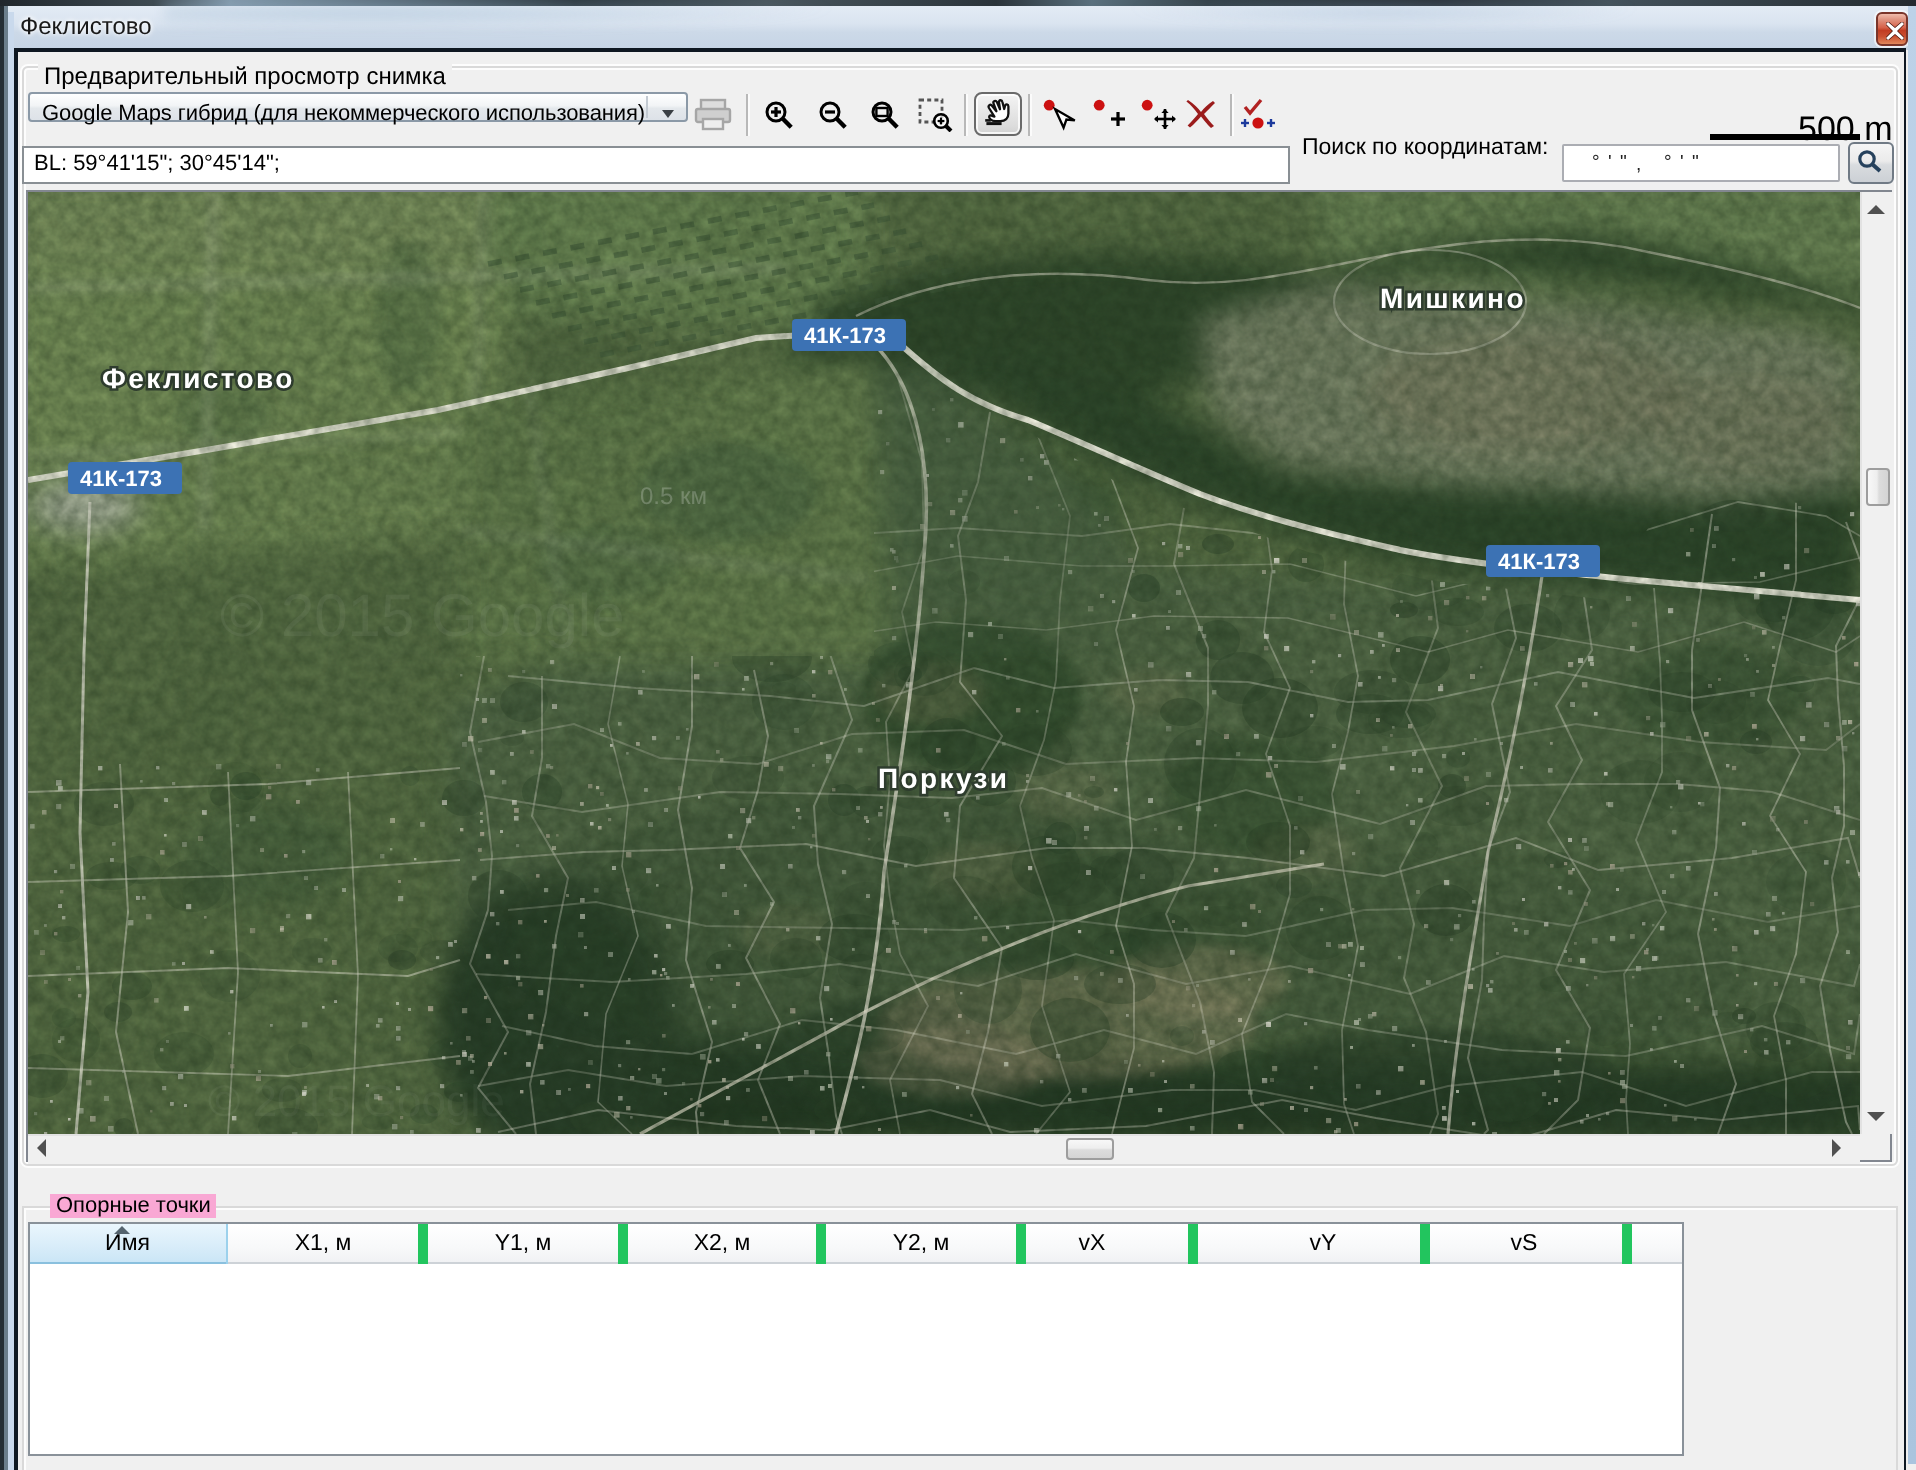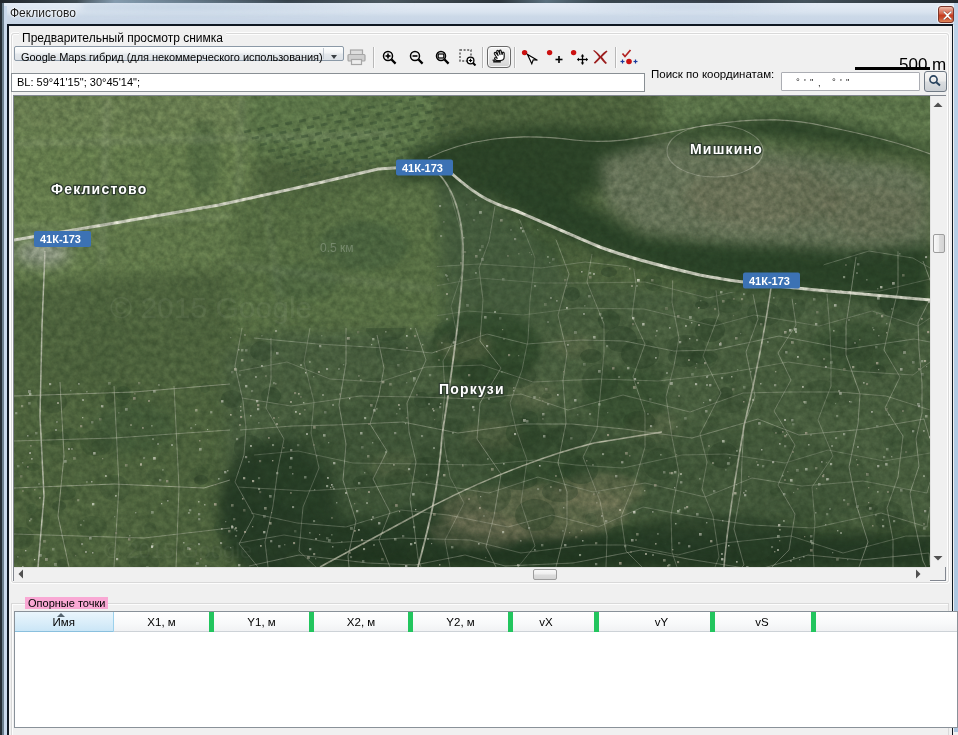--- a/index.html
+++ b/index.html
@@ -44,21 +44,21 @@
 
 #mapwrap{left:13px;top:94.5px;width:932.5px;height:486px;border:1px solid #828790;background:#f0f0f0}
 #mapimg{left:0;top:0;width:916px;height:471px;overflow:hidden}
 
 #vscroll{left:916px;top:0;width:15.5px;height:471px;background:#f0f0f0;border-left:1px solid #e2e2e2}
 #hscroll{left:0;top:471px;width:916px;height:15px;background:#f0f0f0;border-top:1px solid #e2e2e2}
 #vthumb{position:absolute;left:1.5px;top:138px;width:12px;height:19px;border:1px solid #9d9d9d;border-radius:2px;background:linear-gradient(90deg,#f8f8f8,#eee 45%,#dcdcdc 55%,#d4d4d4)}
 #hthumb{position:absolute;left:519px;top:1.5px;width:24px;height:11px;border:1px solid #9d9d9d;border-radius:2px;background:linear-gradient(180deg,#f8f8f8,#eee 45%,#dcdcdc 55%,#d4d4d4)}
 
 #gb2label{left:25px;top:597px;font-size:11px;color:#000;background:#f9a8d4;padding:0 3px;z-index:3}
-#table{left:13.5px;top:611px;width:944px;height:117px;border:1px solid #899199;background:#fff}
+#table{left:13.5px;top:611px;width:828px;height:117px;border:1px solid #899199;background:#fff}
 #thead{position:absolute;left:0;top:0;right:0;height:20px;background:linear-gradient(180deg,#ffffff,#f8f9fa 60%,#f1f2f4);border-bottom:1px solid #cdd2d7}
 .th{position:absolute;top:0;height:20px;font-size:11.5px;color:#000;text-align:center;line-height:20px;border-right:5px solid #22c55e}
 #th0{background:linear-gradient(180deg,#eaf6fd,#d7ecf9 60%,#c9e5f6);border-right:1px solid #9cd1ec;box-shadow:inset 0 -1px 0 #8ac0de}
 .caret{position:absolute;left:42px;top:0.5px;width:0;height:0;border-left:4.5px solid transparent;border-right:4.5px solid transparent;border-bottom:4.5px solid #55646f}
 svg{display:block}
 .ico{position:absolute;z-index:6}
 </style></head>
 <body>
 <div class="abs" id="topstrip"></div>
 <div class="abs" id="titlebar">

